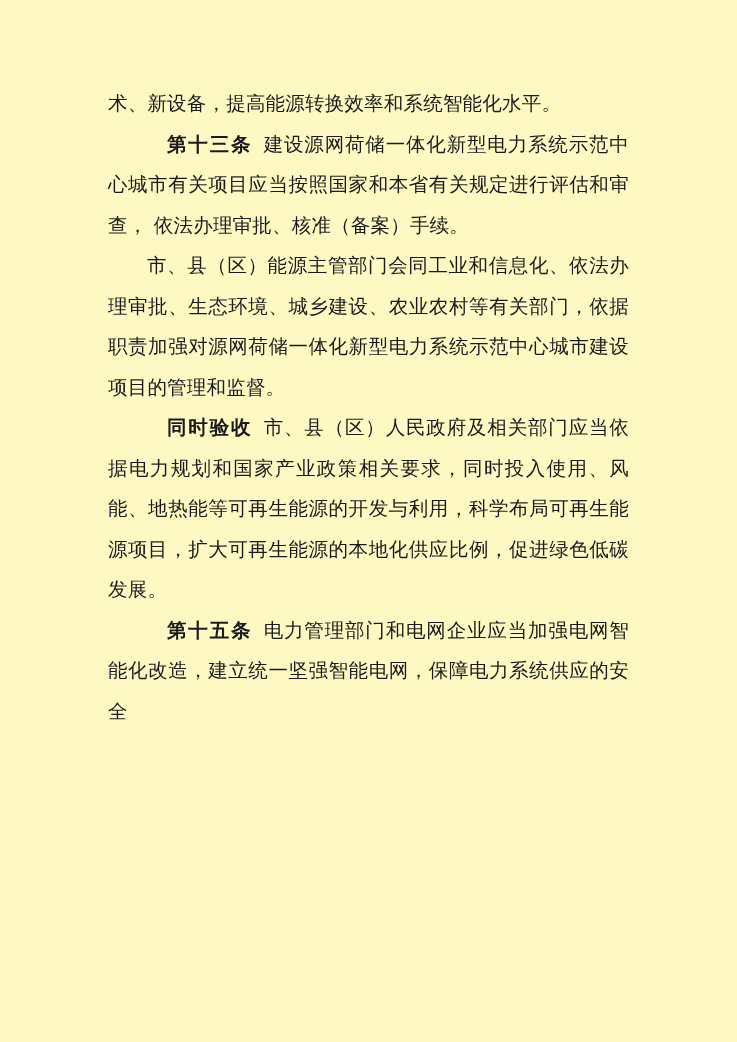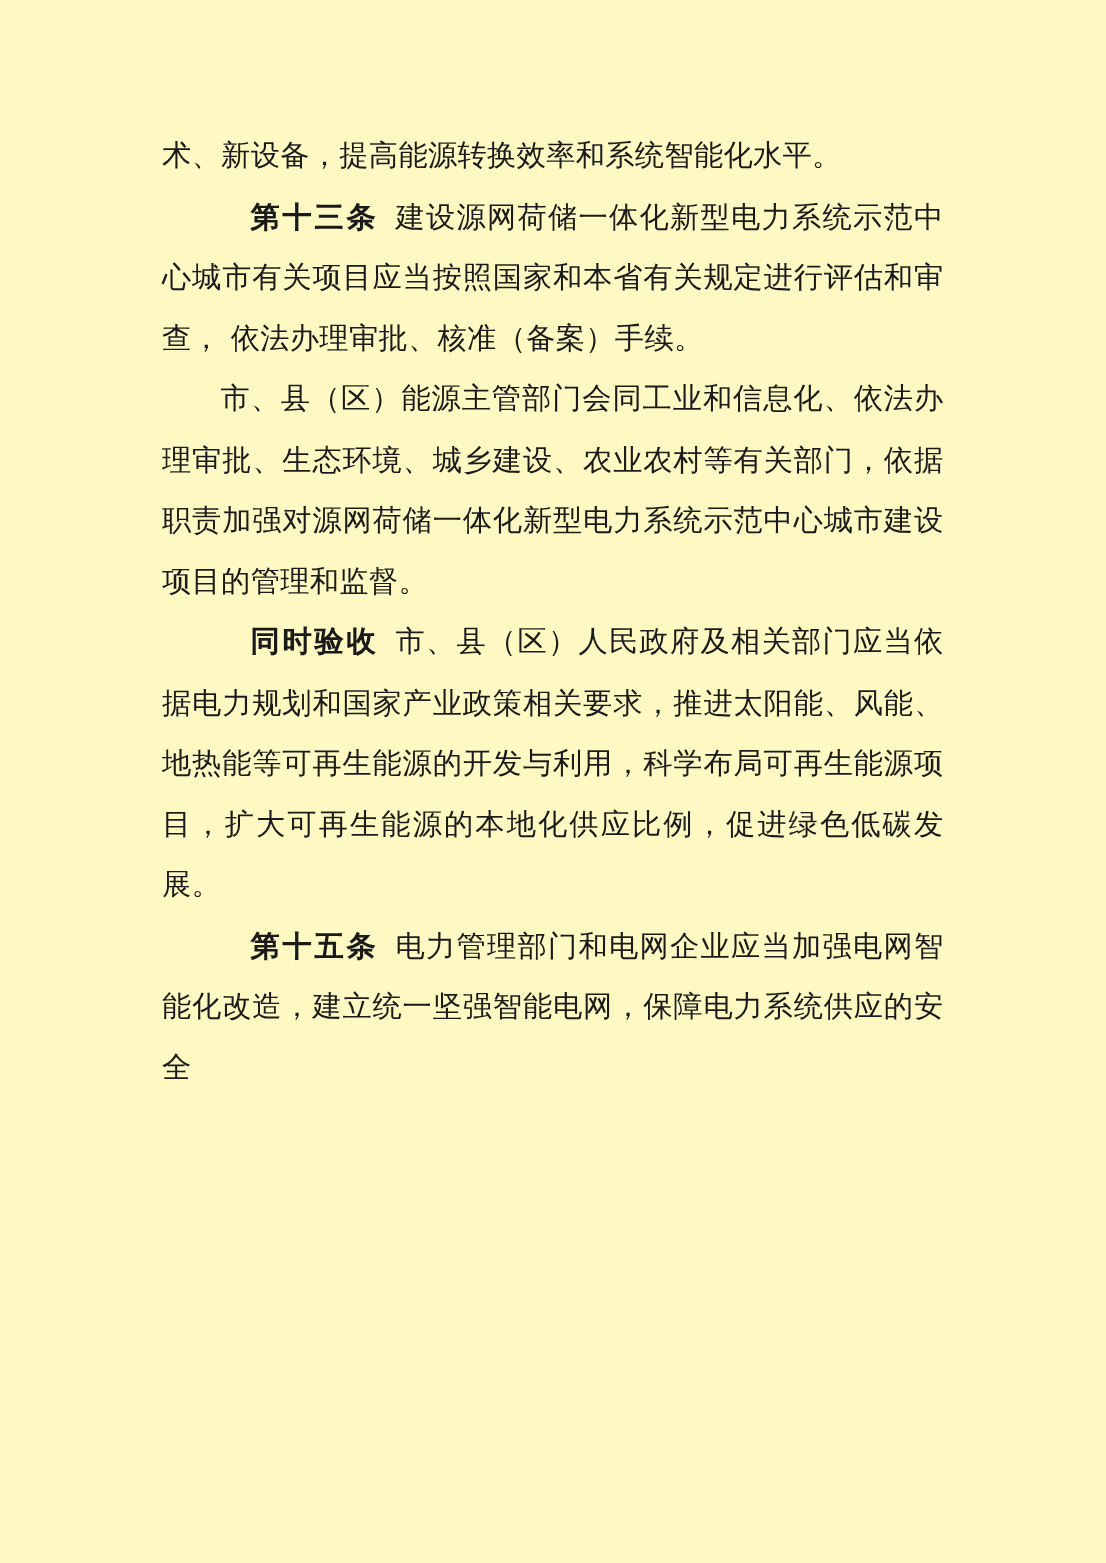--- a/index.html
+++ b/index.html
@@ -59,21 +59,21 @@
 
     <p class="para indent">
       <span class="art-label">第十三条</span><span class="art-gap"></span><span>建设源网荷储一体化新型电力系统示范中心城市有关项目应当按照国家和本省有关规定进行评估和审查， 依法办理审批、核准（备案）手续。</span>
     </p>
 
     <p class="para indent">
       <span>市、县（区）能源主管部门会同工业和信息化、依法办理审批、生态环境、城乡建设、农业农村等有关部门，依据职责加强对源网荷储一体化新型电力系统示范中心城市建设项目的管理和监督。</span>
     </p>
 
     <p class="para indent">
-      <span class="art-label">同时验收</span><span class="art-gap"></span><span>市、县（区）人民政府及相关部门应当依据电力规划和国家产业政策相关要求，推进太阳能、风能、地热能等可再生能源的开发与利用，科学布局可再生能源项目，扩大可再生能源的本地化供应比例，促进绿色低碳发展。</span>
+      <span class="art-label">同时验收</span><span class="art-gap"></span><span>市、县（区）人民政府及相关部门应当依据电力规划和国家产业政策相关要求，同时投入使用、风能、地热能等可再生能源的开发与利用，科学布局可再生能源项目，扩大可再生能源的本地化供应比例，促进绿色低碳发展。</span>
     </p>
 
 
     <p class="para indent">
       <span class="art-label">第十五条</span><span class="art-gap"></span><span>电力管理部门和电网企业应当加强电网智能化改造，建立统一坚强智能电网，保障电力系统供应的安全</span>
     </p>
 
   </div>
 </div>
 

